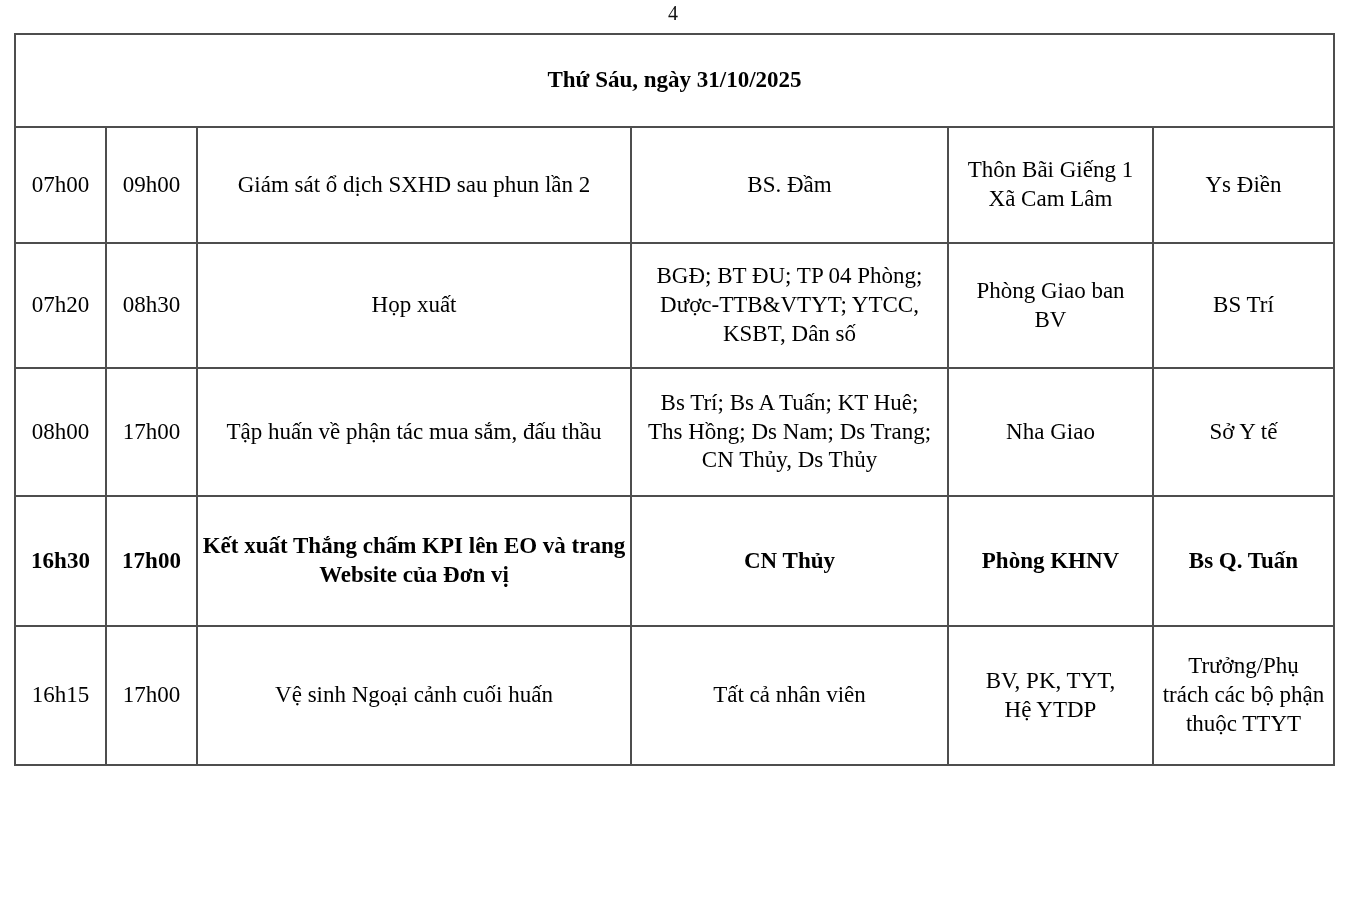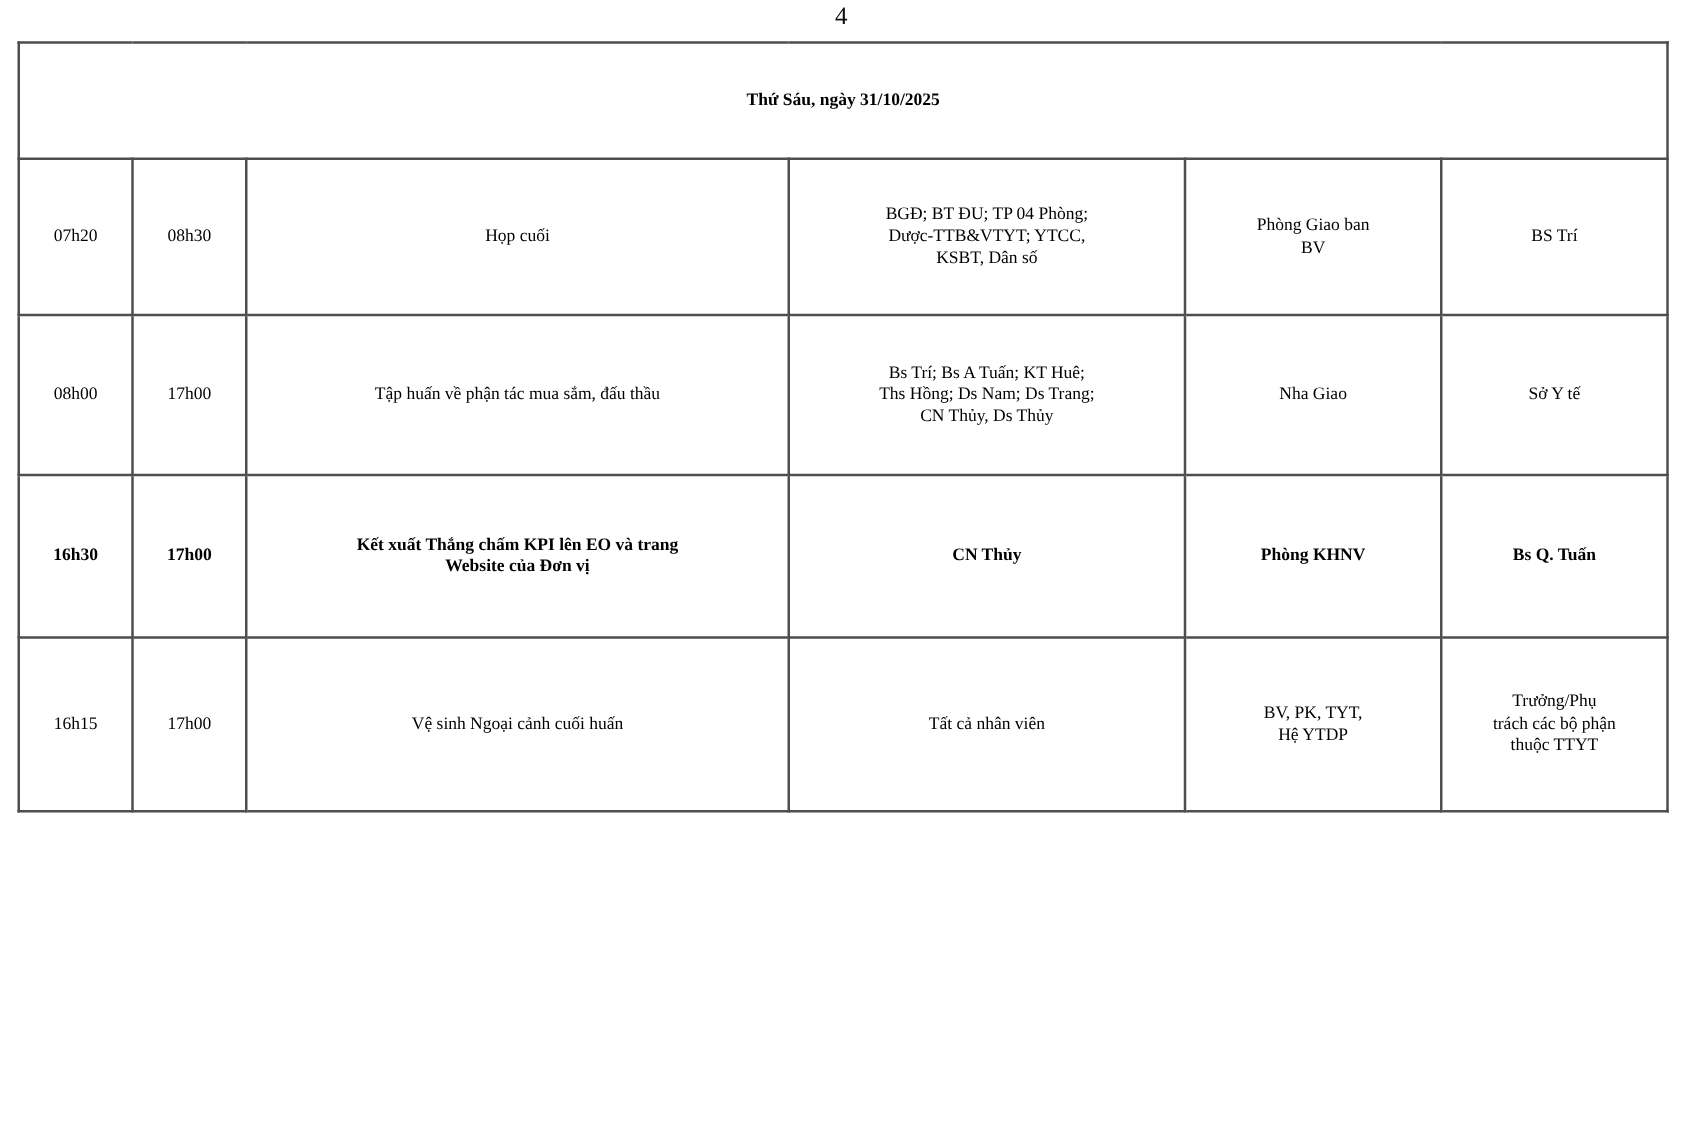--- a/index.html
+++ b/index.html
@@ -21,21 +21,21 @@
   }
   table.schedule {
     position: absolute;
     left: 14px; top: 33px;
     width: 1319px;
     border-collapse: collapse;
     table-layout: fixed;
   }
   table.schedule td {
     border: 2px solid #4e4e4e;
-    font-size: 14px;
+    font-size: 23px;
     line-height: 1.25;
     vertical-align: middle;
     text-align: center;
     white-space: pre-line;
     padding: 2px 4px;
     overflow: hidden;
   }
   td.day-cell {
     text-align: left;
     font-weight: bold;
@@ -68,24 +68,33 @@
     <col style="width:91px">
     <col style="width:434px">
     <col style="width:317px">
     <col style="width:205px">
     <col style="width:181px">
   </colgroup>
   <tbody id="schedule-body">
     <tr>
       <td colspan="6" class="day-cell">Thứ Sáu, ngày 31/10/2025</td>
     </tr>
+      <tr class="r1">
+    <td>07h00</td>
+    <td>09h00</td>
+    <td class="content-cell">Giám sát ổ dịch SXHD sau phun lần 2</td>
+    <td>BS. Đầm</td>
+    <td>Thôn Bãi Giếng 1
+Xã Cam Lâm</td>
+    <td>Ys Điền</td>
+  </tr>
       <tr class="r2">
     <td>07h20</td>
     <td>08h30</td>
-    <td class="content-cell">Họp cuối</td>
+    <td class="content-cell">Họp xuất</td>
     <td>BGĐ; BT ĐU; TP 04 Phòng;
 Dược-TTB&amp;VTYT; YTCC,
 KSBT, Dân số</td>
     <td>Phòng Giao ban
 BV</td>
     <td>BS Trí</td>
   </tr>
       <tr class="r3">
     <td>08h00</td>
     <td>17h00</td>

